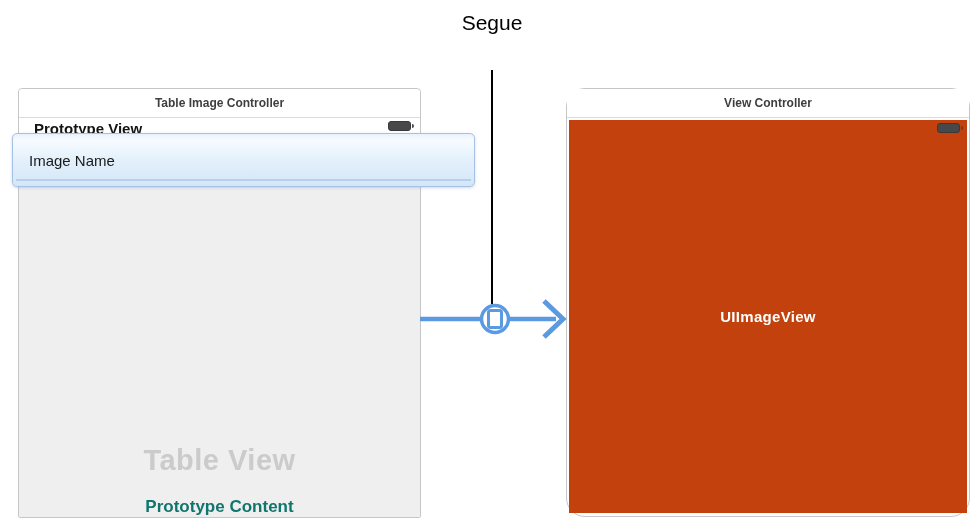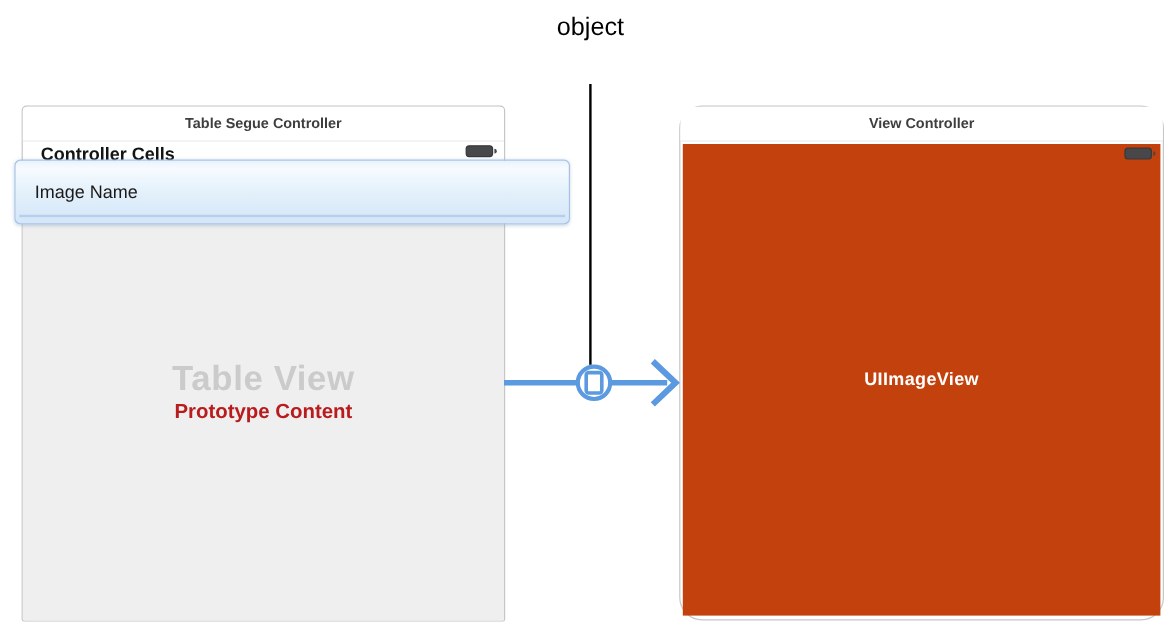--- a/index.html
+++ b/index.html
@@ -32,25 +32,25 @@
 
   
   .proto-label {
     position:absolute; left:15px; top:31px;
     font-size:15px; font-weight:bold; color:#141414;
     white-space:nowrap;
   }
   .tv-body {
     position:absolute; left:0; right:0; top:46px; bottom:0;
     background:#EFEFEF;
-    display:flex; flex-direction:column; align-items:center; justify-content:center;
+    display:flex; flex-direction:column; align-items:center; justify-content:flex-end;
     border-radius:0 0 2px 2px;
   }
   .tv-title   { font-size:29px; font-weight:bold; color:#CBCBCB; letter-spacing:0.5px; }
-  .tv-sub     { font-size:17px; font-weight:bold; color:#b91c1c; margin-top:0; }
+  .tv-sub     { font-size:17px; font-weight:bold; color:#0f766e; margin-top:20px; }
 
   
   .proto-cell {
     position:absolute; left:12px; top:133px; width:463px; height:54px;
     border:1.5px solid #A6C1E6; border-radius:5px;
     background:linear-gradient(180deg,#E8F2FC 0%,#F7FBFF 12%,#E4F1FB 48%,#D4E6F8 100%);
     box-shadow:0 1px 3px rgba(110,145,190,0.35);
     display:flex; align-items:center;
     padding-left:16px;
     font-size:15px; color:#1A1A1A;
@@ -96,36 +96,36 @@
   }
 
   
   .segue-arrow-svg { position:absolute; left:418px; top:288px; z-index:2; }
 </style>
 </head>
 <body>
 
 <div class="scene" id="left-scene">
   <div class="scene-header">
-    <span>Table Segue Controller</span>
+    <span>Table Image Controller</span>
   </div>
-  <span class="proto-label">Controller Cells</span>
+  <span class="proto-label">Prototype View</span>
   <span class="battery battery-left"></span>
   <div class="tv-body">
     <div class="tv-title">Table View</div>
     <div class="tv-sub">Prototype Content</div>
   </div>
 </div>
 
 <div class="proto-cell">
   <span>Image Name</span>
 </div>
 
 <div class="segue-annotation">
-  <div>object</div>
+  <div>Segue</div>
 </div>
 <div class="annotation-line"></div>
 
 <svg class="segue-arrow-svg" width="150" height="62" viewBox="0 0 150 62">
   <line x1="2" y1="31" x2="138" y2="31" stroke="#5B99E0" stroke-width="4.5"></line>
   <polyline points="126,13 145,31 126,49" fill="none" stroke="#5B99E0" stroke-width="5"></polyline>
   <g>
     <circle cx="77" cy="31" r="13.5" fill="#FFFFFF" stroke="#5B99E0" stroke-width="3.5"></circle>
     <rect x="70.5" y="22.5" width="13" height="17" rx="2" fill="#FFFFFF" stroke="#5B99E0" stroke-width="3"></rect>
   </g>

